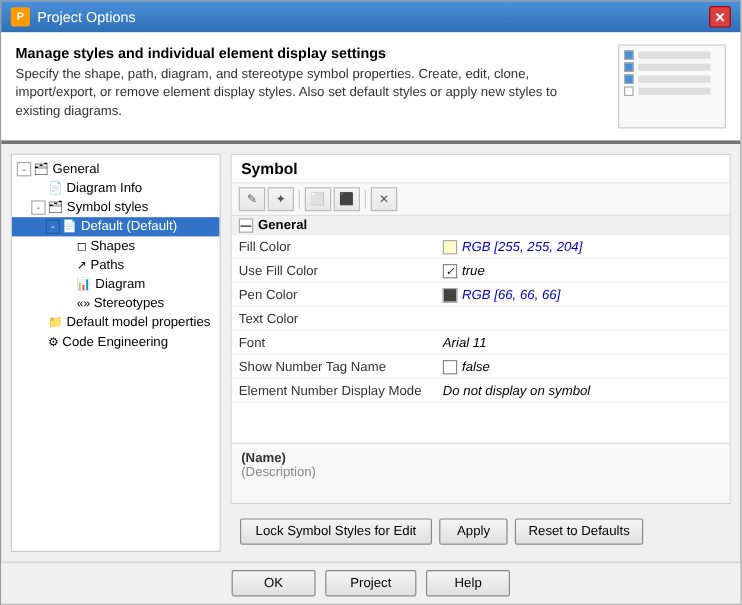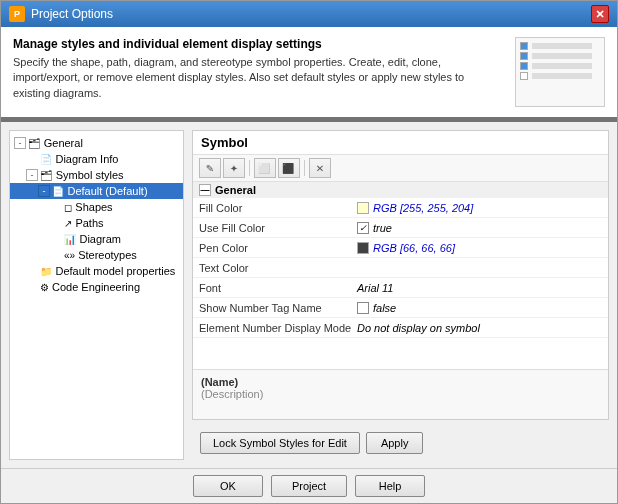--- a/index.html
+++ b/index.html
@@ -64,21 +64,21 @@
       font-size: 11px;
       cursor: pointer;
       display: flex;
       align-items: center;
       justify-content: center;
       font-weight: bold;
     }
     .header-area {
       background: white;
       padding: 10px 12px;
-      border-bottom: 5px solid #737373;
+      border-bottom: 3px solid #737373;
       display: flex;
       gap: 12px;
       flex-shrink: 0;
     }
     .header-text {
       flex: 1;
     }
     .header-title {
       font-size: 12px;
       font-weight: bold;
@@ -237,21 +237,21 @@
       flex-shrink: 0;
     }
     .prop-row {
       display: flex;
       align-items: center;
       padding: 2px 6px;
       border-bottom: 1px solid #f0f0f0;
       min-height: 20px;
     }
     .prop-name {
-      width: 158px;
+      width: 170px;
       color: #333;
       font-size: 11px;
       flex-shrink: 0;
     }
     .prop-value {
       flex: 1;
       font-size: 11px;
       display: flex;
       align-items: center;
       gap: 4px;
@@ -522,20 +522,21 @@
 
         <div class="name-desc-area">
           <div class="name-text">(Name)</div>
           <div class="desc-text">(Description)</div>
         </div>
       </div>
 
       <div class="lock-button-row">
         <button class="btn-lock">Lock Symbol Styles for Edit</button>
         <button class="btn-apply">Apply</button>
+        <button class="btn-reset">Reset to Defaults</button>
       </div>
     </div>
   </div>
 
   <div class="bottom-bar">
     <button class="btn-ok">OK</button>
     <button class="btn-cancel">Project</button>
     <button class="btn-help">Help</button>
   </div>
 </div>

